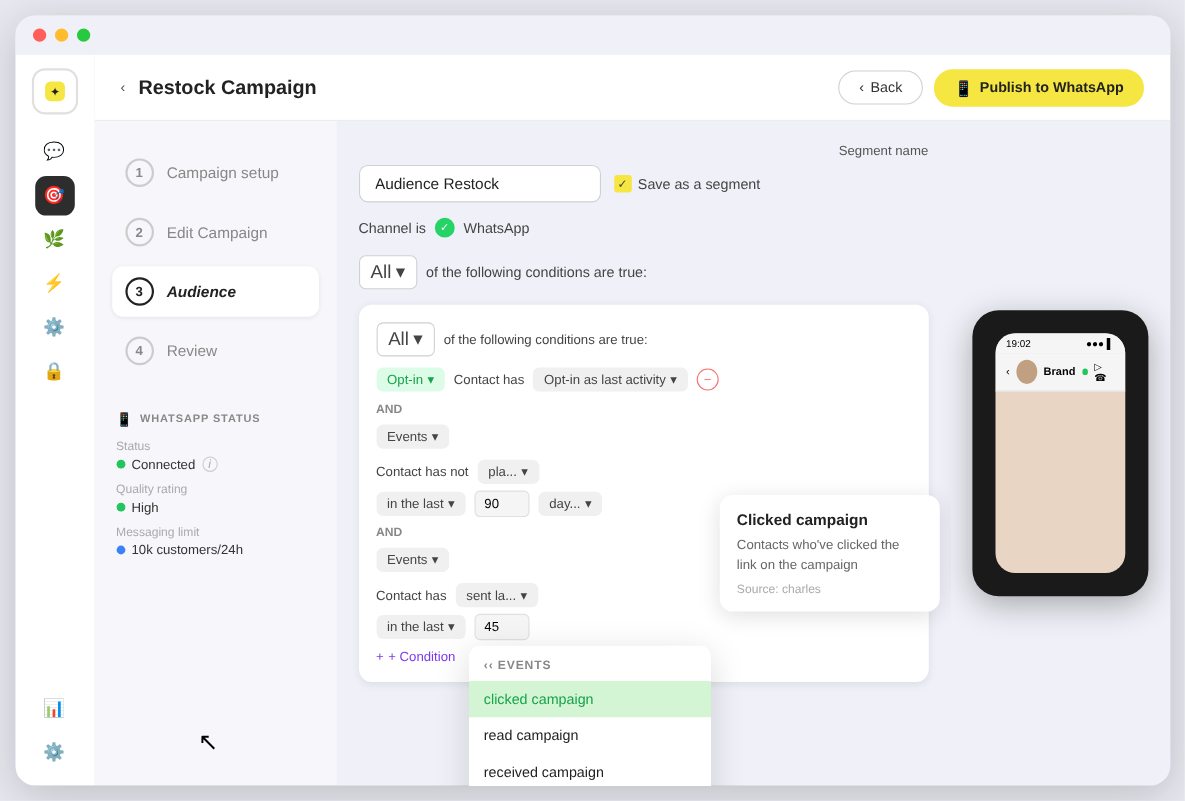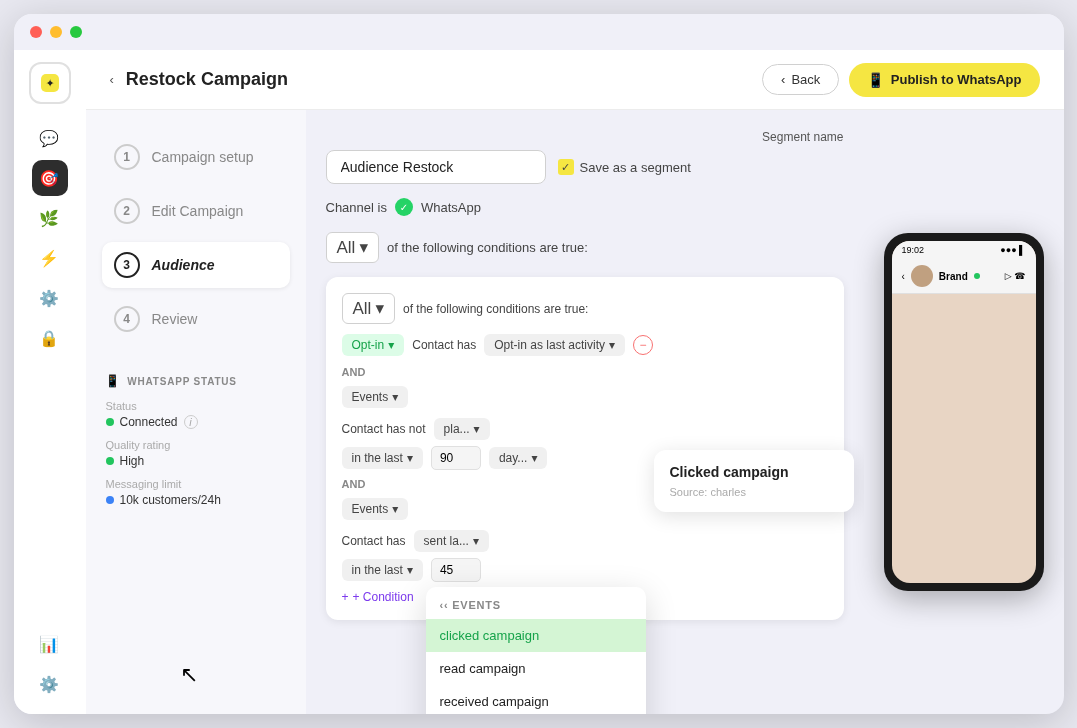--- a/index.html
+++ b/index.html
@@ -410,24 +410,24 @@
     .phone-mockup {
       width: 200px;
       flex-shrink: 0;
       display: flex;
       align-items: center;
       justify-content: center;
       padding: 16px;
     }
     .phone-frame {
       width: 160px;
-      height: 358px;
+      height: 260px;
       background: #1a1a1a;
       border-radius: 24px;
-      padding: 8px;
+      padding: 21px;
       box-shadow: 0 8px 30px rgba(0,0,0,0.3);
       position: relative;
     }
     .phone-screen {
       background: #e8d5c4;
       border-radius: 18px;
       height: 100%;
       overflow: hidden;
       display: flex;
       flex-direction: column;
@@ -700,20 +700,21 @@
                   <div class="dropdown-item selected">clicked campaign</div>
                   <div class="dropdown-item">read campaign</div>
                   <div class="dropdown-item">received campaign</div>
                   <div class="dropdown-item">received last message</div>
                 </div>
             </div>
           </div>
 
           <div class="tooltip-card">
             <div class="tooltip-title">Clicked campaign</div>
+            <div class="tooltip-desc">Contacts who've clicked the link on the campaign</div>
             <div class="tooltip-source">Source: charles</div>
           </div>
         </div>
 
         <div class="phone-mockup">
           <div class="phone-frame">
             <div class="phone-screen">
               <div class="phone-status-bar">
                 <span>19:02</span>
                 <span>●●● ▌</span>

